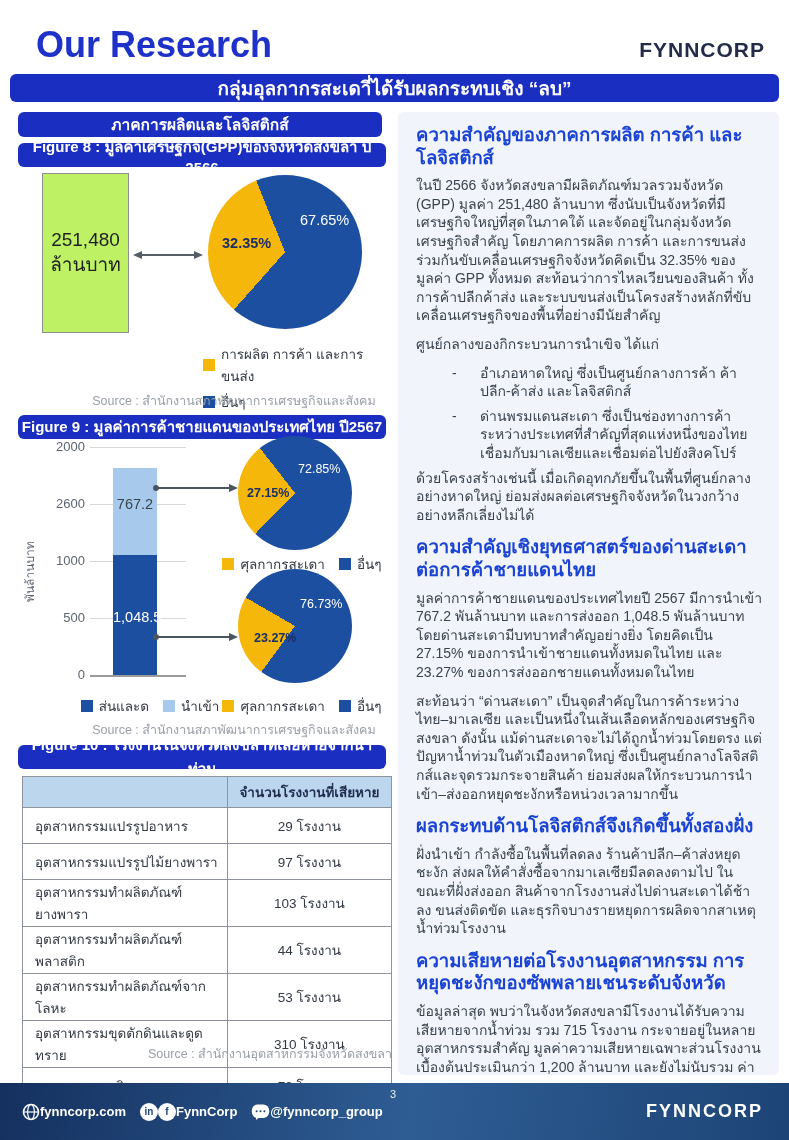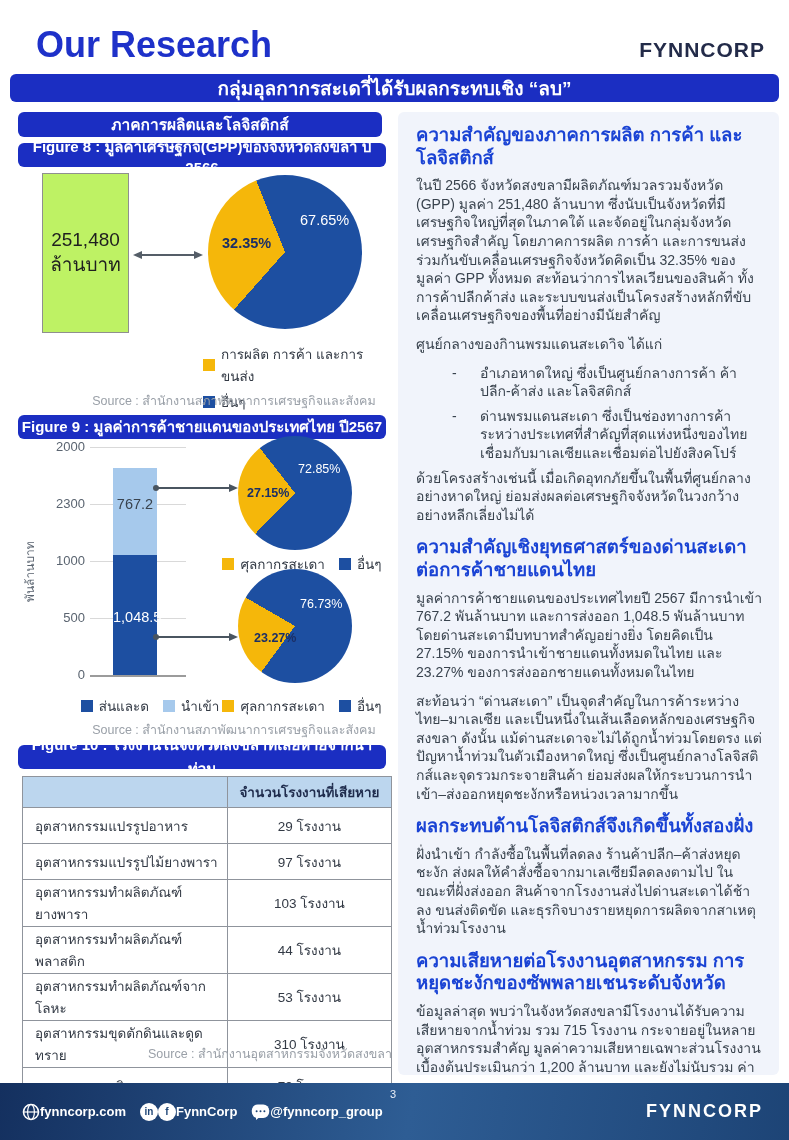--- a/index.html
+++ b/index.html
@@ -125,21 +125,21 @@
   </div>
 
   <div class="abs blue-bar fig-cap cap9">Figure 9 : มูลค่าการค้าชายแดนของประเทศไทย ปี2567</div>
 
   <div class="abs fig9">
     <div class="abs ytitle">พันล้านบาท</div>
     <div id="ticks-host">
         <div class="gridline" style="top: 13px;"></div>
         <span class="ytick" style="top: 5px;">2000</span>
         <div class="gridline" style="top: 70px;"></div>
-        <span class="ytick" style="top: 62px;">2300</span>
+        <span class="ytick" style="top: 62px;">2600</span>
         <div class="gridline" style="top: 127px;"></div>
         <span class="ytick" style="top: 119px;">1000</span>
         <div class="gridline" style="top: 184px;"></div>
         <span class="ytick" style="top: 176px;">500</span>
         <div class="gridline axis" style="top: 241px;"></div>
         <span class="ytick" style="top: 233px;">0</span>
       </div>
     <div class="barseg" style="top: 121.471px; height: 119.529px; background: rgb(29, 79, 161);"></div>
     <div class="barseg" style="top: 34.0102px; height: 87.4608px; background: rgb(166, 201, 236);"></div>
     <div class="barlab" style="top:62px;color:#39434e;">767.2</div>
@@ -237,21 +237,21 @@
           <td class="t-ind">อุตสาหกรรมบริการ</td>
           <td class="t-cnt">79 โรงงาน</td>
         </tr>
       </tbody>
   </table>
   <div class="abs src src10">Source : สำนักงานอุตสาหกรรมจังหวัดสงขลา</div>
 
   <div class="abs right-panel">
       <div class="r-head">ความสำคัญของภาคการผลิต การค้า และโลจิสติกส์</div>
       <div class="r-para">ในปี 2566 จังหวัดสงขลามีผลิตภัณฑ์มวลรวมจังหวัด (GPP) มูลค่า 251,480 ล้านบาท ซึ่งนับเป็นจังหวัดที่มีเศรษฐกิจใหญ่ที่สุดในภาคใต้ และจัดอยู่ในกลุ่มจังหวัดเศรษฐกิจสำคัญ โดยภาคการผลิต การค้า และการขนส่งร่วมกันขับเคลื่อนเศรษฐกิจจังหวัดคิดเป็น 32.35% ของมูลค่า GPP ทั้งหมด สะท้อนว่าการไหลเวียนของสินค้า ทั้งการค้าปลีกค้าส่ง และระบบขนส่งเป็นโครงสร้างหลักที่ขับเคลื่อนเศรษฐกิจของพื้นที่อย่างมีนัยสำคัญ</div>
-      <div class="r-para">ศูนย์กลางของกิานพรมแดนสะเดาิจ ได้แก่</div>
+      <div class="r-para">ศูนย์กลางของกิกระบวนการนำเขิจ ได้แก่</div>
       <div class="r-bullet">
         <span class="dash">-</span>
         <span>อำเภอหาดใหญ่ ซึ่งเป็นศูนย์กลางการค้า ค้าปลีก-ค้าส่ง และโลจิสติกส์</span>
       </div>
       <div class="r-bullet">
         <span class="dash">-</span>
         <span>ด่านพรมแดนสะเดา ซึ่งเป็นช่องทางการค้าระหว่างประเทศที่สำคัญที่สุดแห่งหนึ่งของไทย เชื่อมกับมาเลเซียและเชื่อมต่อไปยังสิงคโปร์</span>
       </div>
       <div class="r-para">ด้วยโครงสร้างเช่นนี้ เมื่อเกิดอุทกภัยขึ้นในพื้นที่ศูนย์กลางอย่างหาดใหญ่ ย่อมส่งผลต่อเศรษฐกิจจังหวัดในวงกว้างอย่างหลีกเลี่ยงไม่ได้</div>
       <div class="r-head">ความสำคัญเชิงยุทธศาสตร์ของด่านสะเดาต่อการค้าชายแดนไทย</div>

